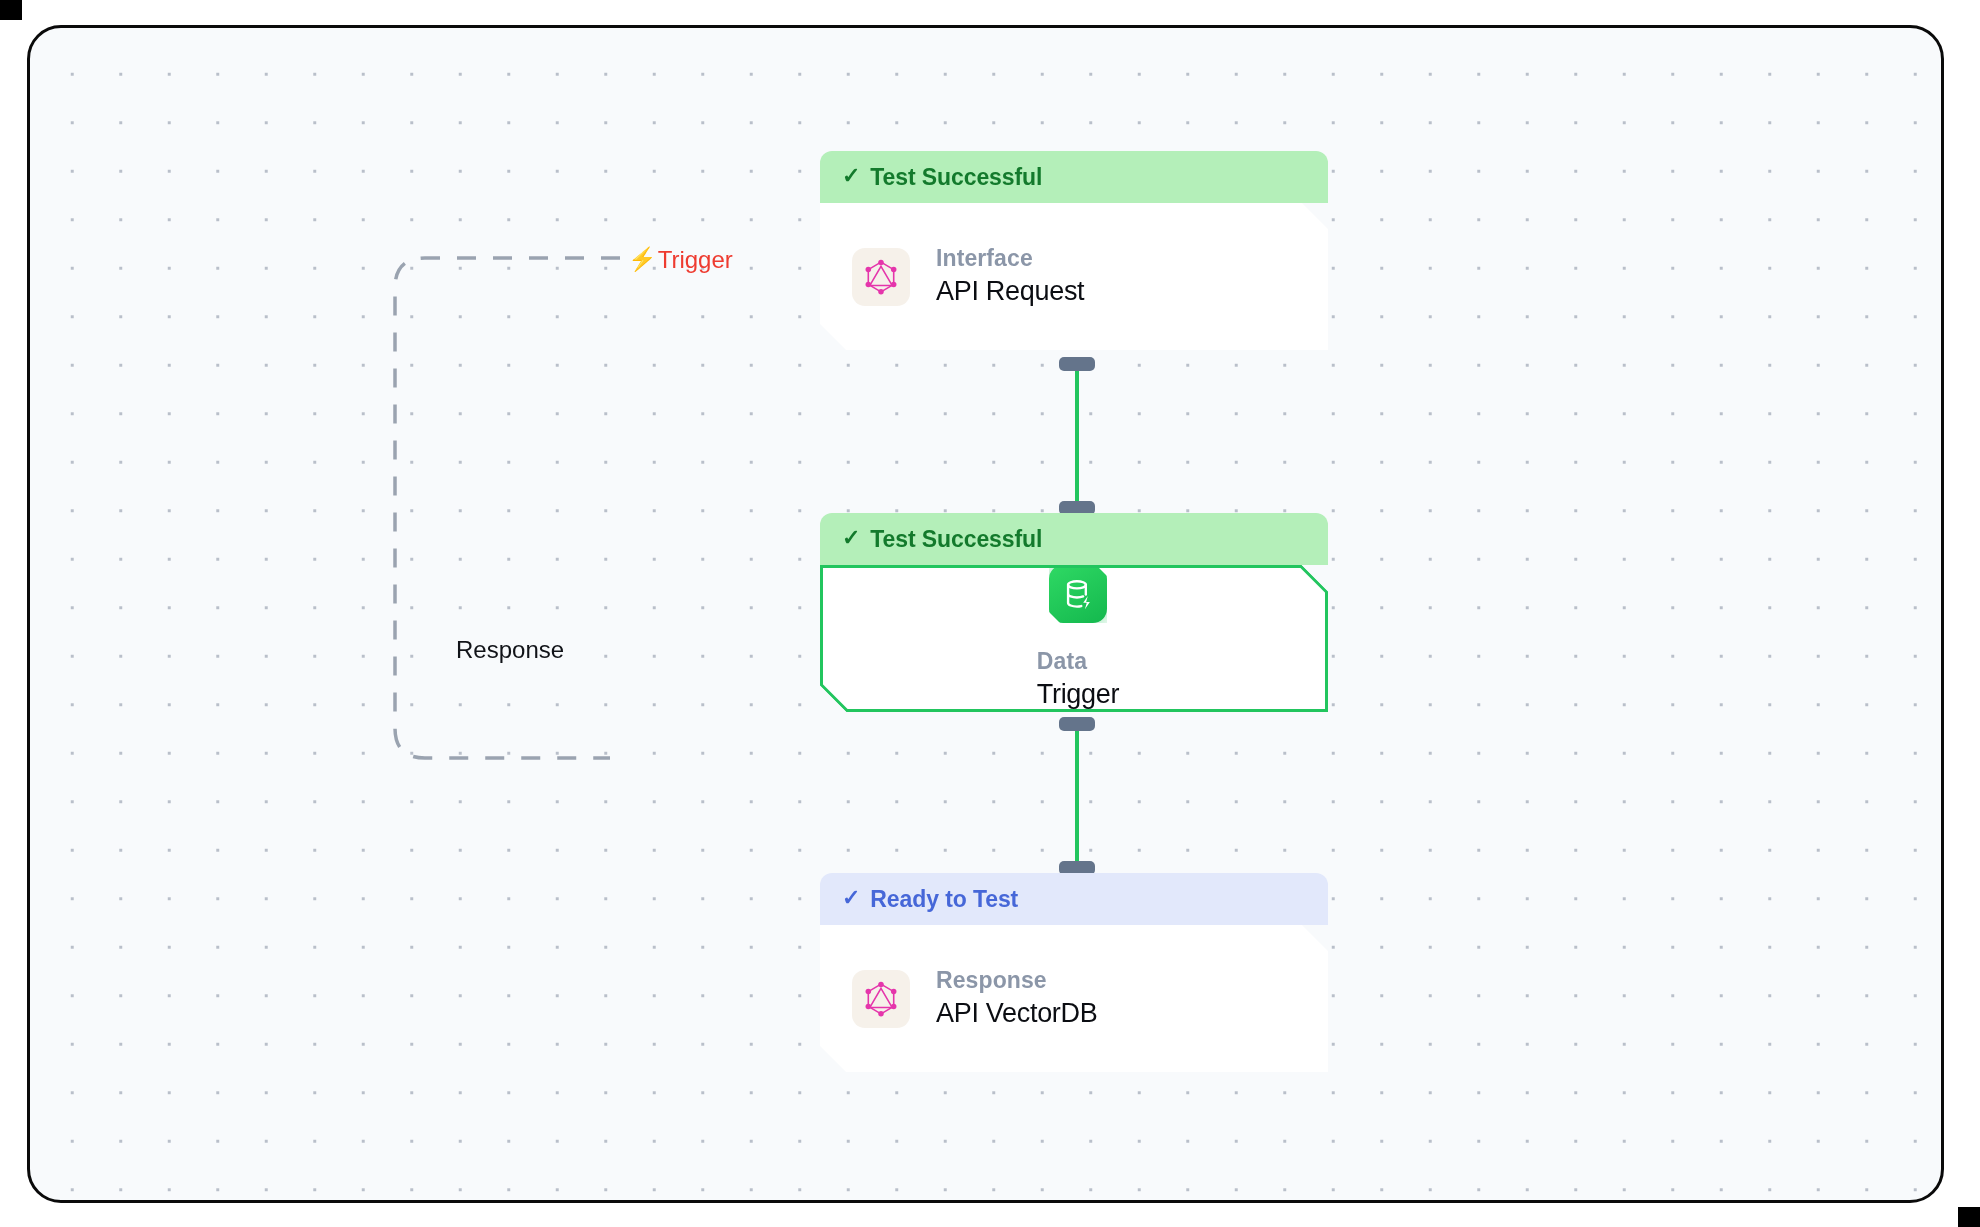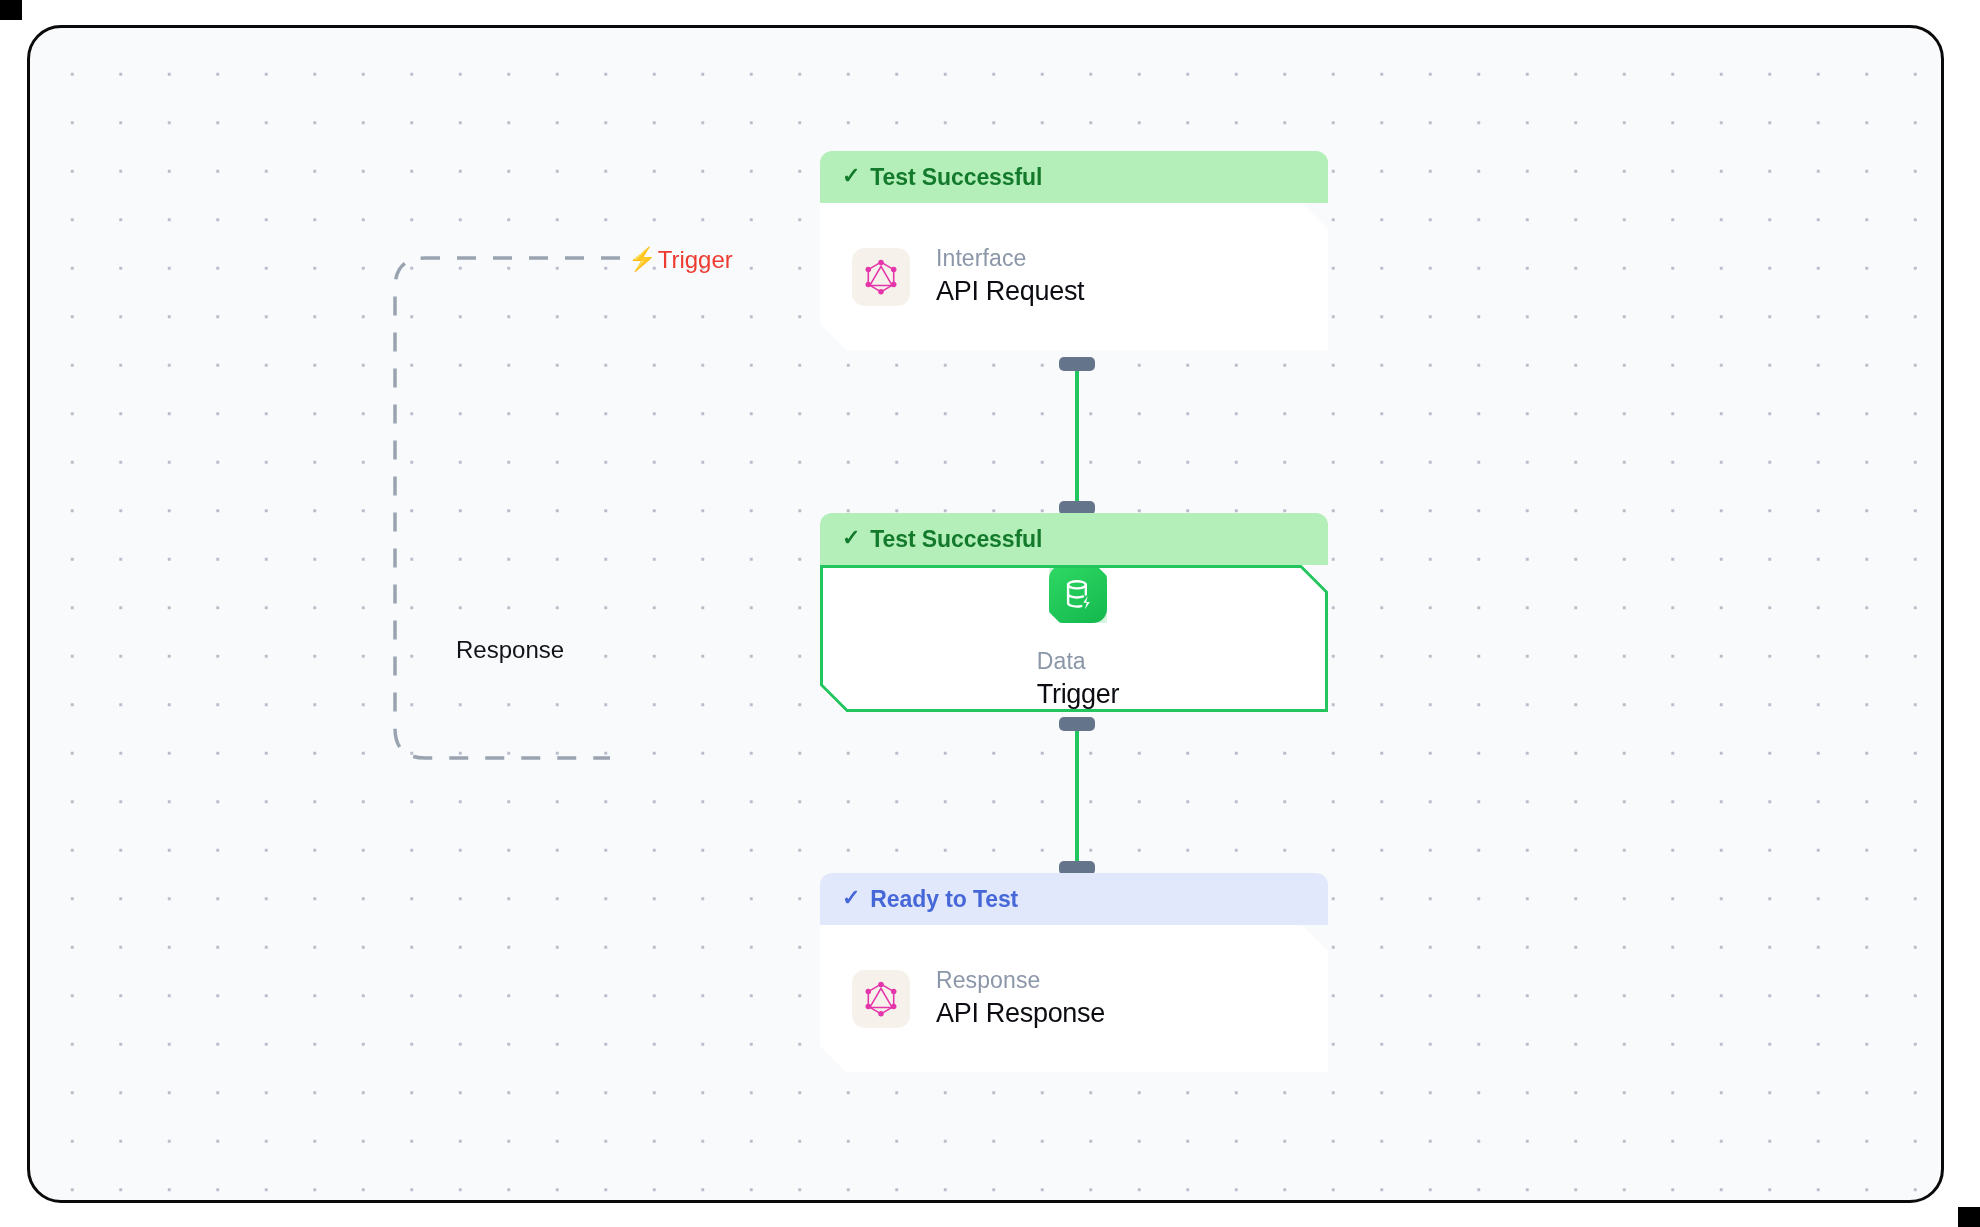--- a/index.html
+++ b/index.html
@@ -210,21 +210,21 @@
 
   .node-text {
     display: flex;
     flex-direction: column;
     justify-content: center;
     gap: 5px;
     min-width: 0;
   }
   .node-kind {
     font-size: 23px;
-    font-weight: 400;
+    font-weight: 700;
     color: #8b96a8;
     line-height: 1.1;
     letter-spacing: 0.1px;
   }
   .node-title {
     font-size: 27px;
     font-weight: 400;
     color: #0b0d12;
     line-height: 1.15;
     letter-spacing: -0.3px;
@@ -327,19 +327,19 @@
               <circle cx="28" cy="10" r="2.6"></circle>
               <circle cx="28" cy="24" r="2.6"></circle>
               <circle cx="16" cy="31" r="2.6"></circle>
               <circle cx="4" cy="24" r="2.6"></circle>
               <circle cx="4" cy="10" r="2.6"></circle>
             </g>
           </svg>
         </div>
         <div class="node-text">
           <div class="node-kind">Response</div>
-          <div class="node-title">API Response</div>
+          <div class="node-title">API VectorDB</div>
         </div>
       </div>
     </div>
 
   </div>
 </div>
 
 </body></html>

